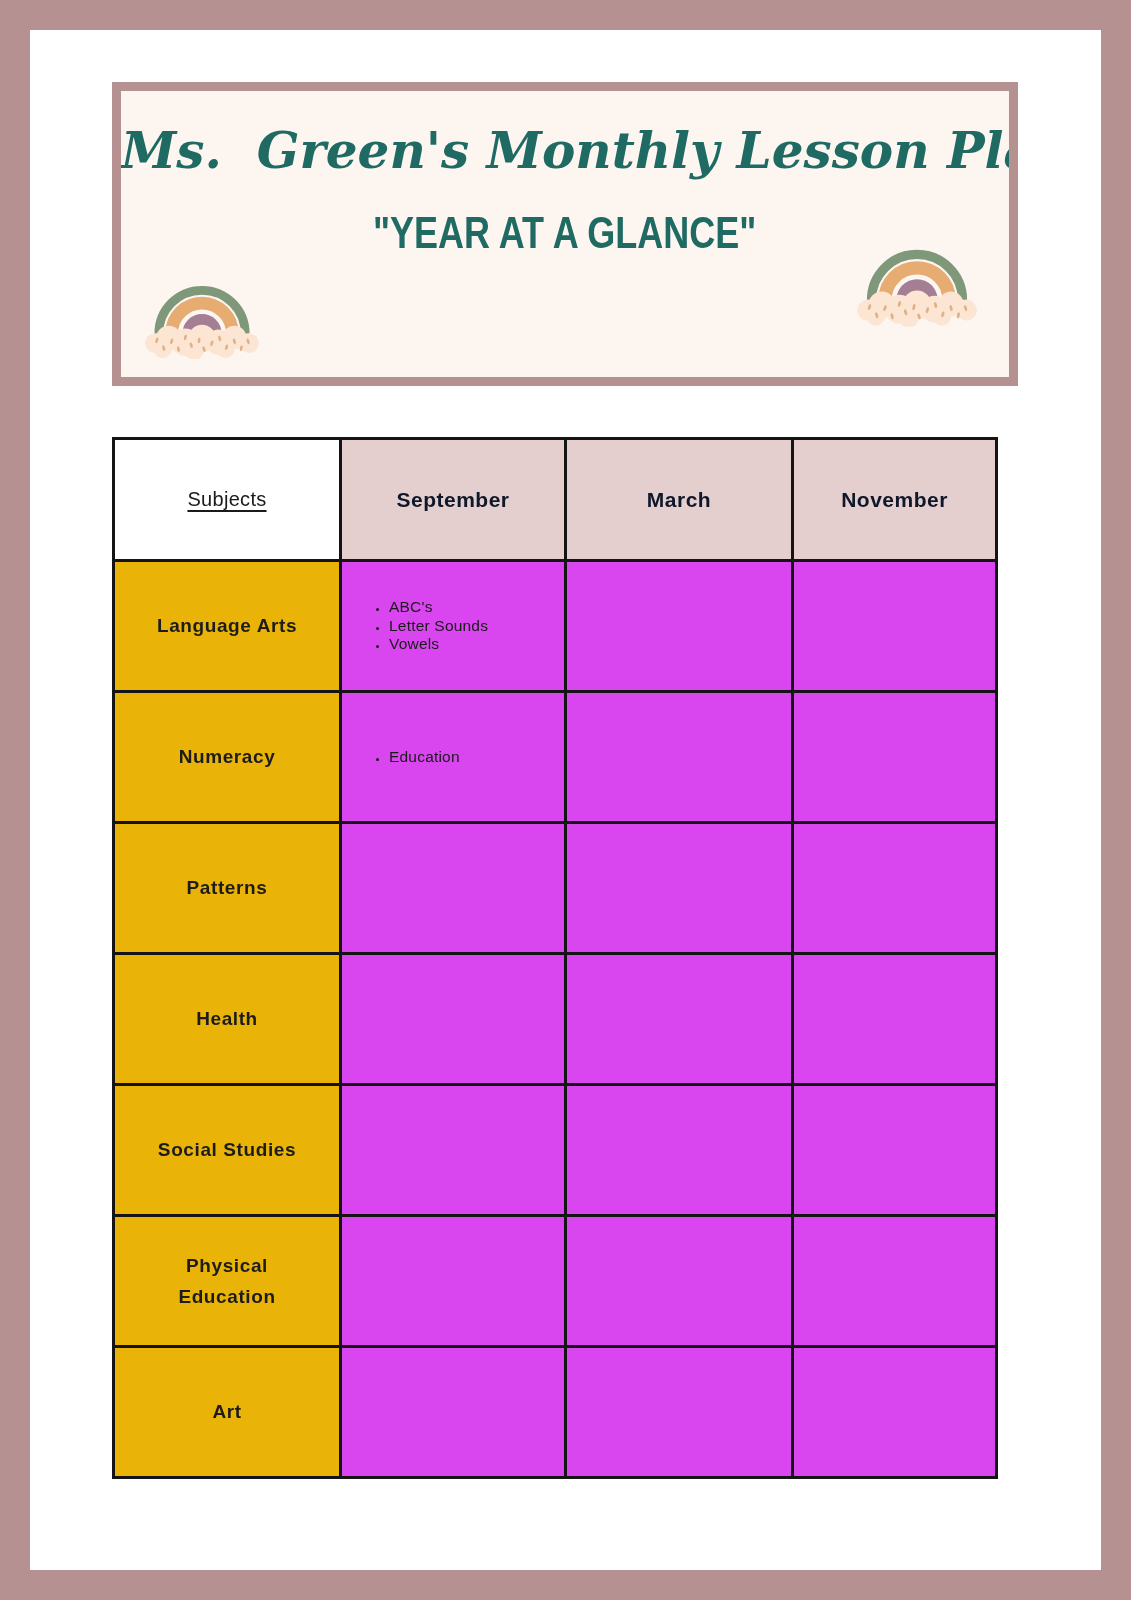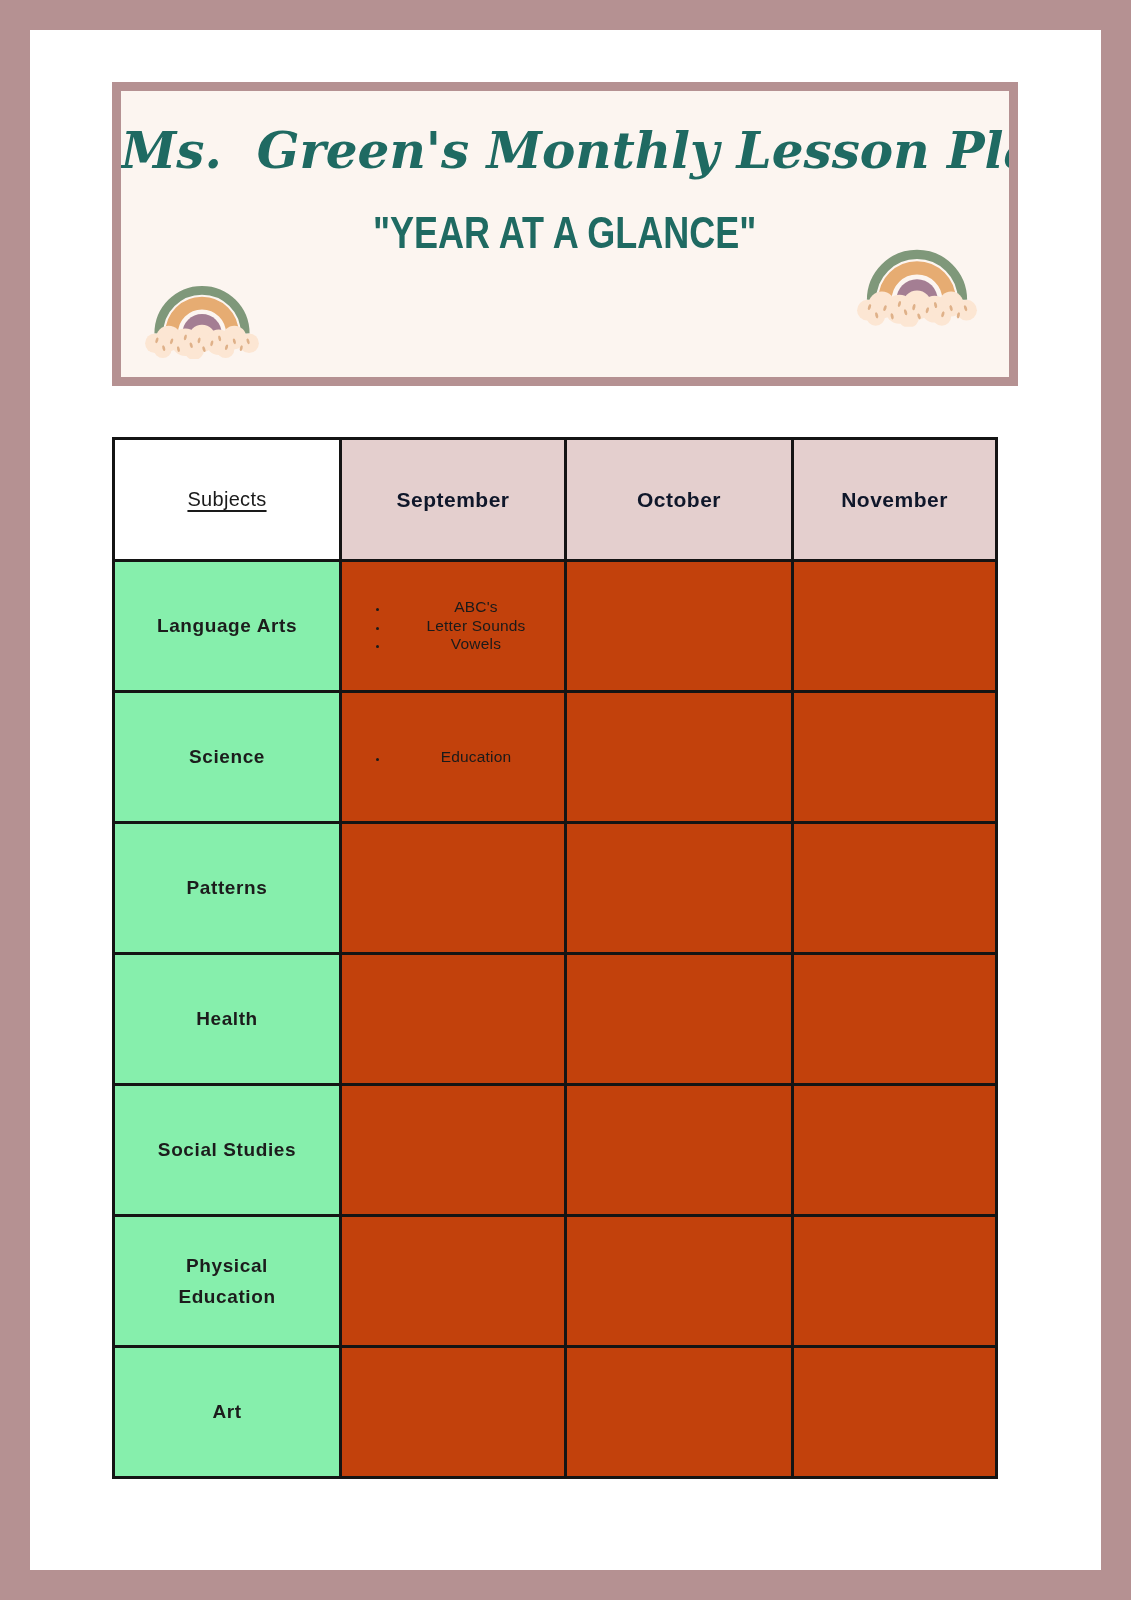--- a/index.html
+++ b/index.html
@@ -67,30 +67,30 @@
   }
   th.corner span { text-decoration: underline; text-underline-offset: 4px; }
   th.month {
     background: #e4cfce;
     font-size: 21px;
     font-weight: 700;
     letter-spacing: 0.5px;
     color: #0f172a;
   }
   td.subject {
-    background: #86efac;
+    background: #eab308;
     font-weight: 700;
     font-size: 19px;
     letter-spacing: 0.6px;
     text-align: center;
     line-height: 1.65;
     padding: 8px 28px;
     color: #1c1c1c;
   }
-  td.lesson { background: #c2410c; vertical-align: middle; text-align: center; }
+  td.lesson { background: #d946ef; vertical-align: middle; text-align: left; }
   td.lesson ul {
     margin: 0;
     padding-left: 46px;
     font-size: 15.5px;
     line-height: 1.2;
     letter-spacing: 0.2px;
     color: #1a1a1a;
   }
   td.lesson li::marker { font-size: 11px; }
 </style>
@@ -152,39 +152,39 @@
     <colgroup>
       <col style="width:227px">
         <col style="width:225px">
         <col style="width:227px">
         <col style="width:204px">
     </colgroup>
     <thead>
       <tr>
         <th class="corner"><span>Subjects</span></th>
         <th class="month">September</th>
-        <th class="month">October</th>
+        <th class="month">March</th>
         <th class="month">November</th>
       </tr>
     </thead>
     <tbody>
       <tr>
         <td class="subject">Language Arts</td>
         <td class="lesson">
           <ul>
             <li>ABC's</li>
             <li>Letter Sounds</li>
             <li>Vowels</li>
           </ul>
         </td>
         <td class="lesson"></td>
         <td class="lesson"></td>
       </tr>
       <tr>
-        <td class="subject">Science</td>
+        <td class="subject">Numeracy</td>
         <td class="lesson">
           <ul>
             <li>Education</li>
           </ul>
         </td>
         <td class="lesson"></td>
         <td class="lesson"></td>
       </tr>
       <tr>
         <td class="subject">Patterns</td>

